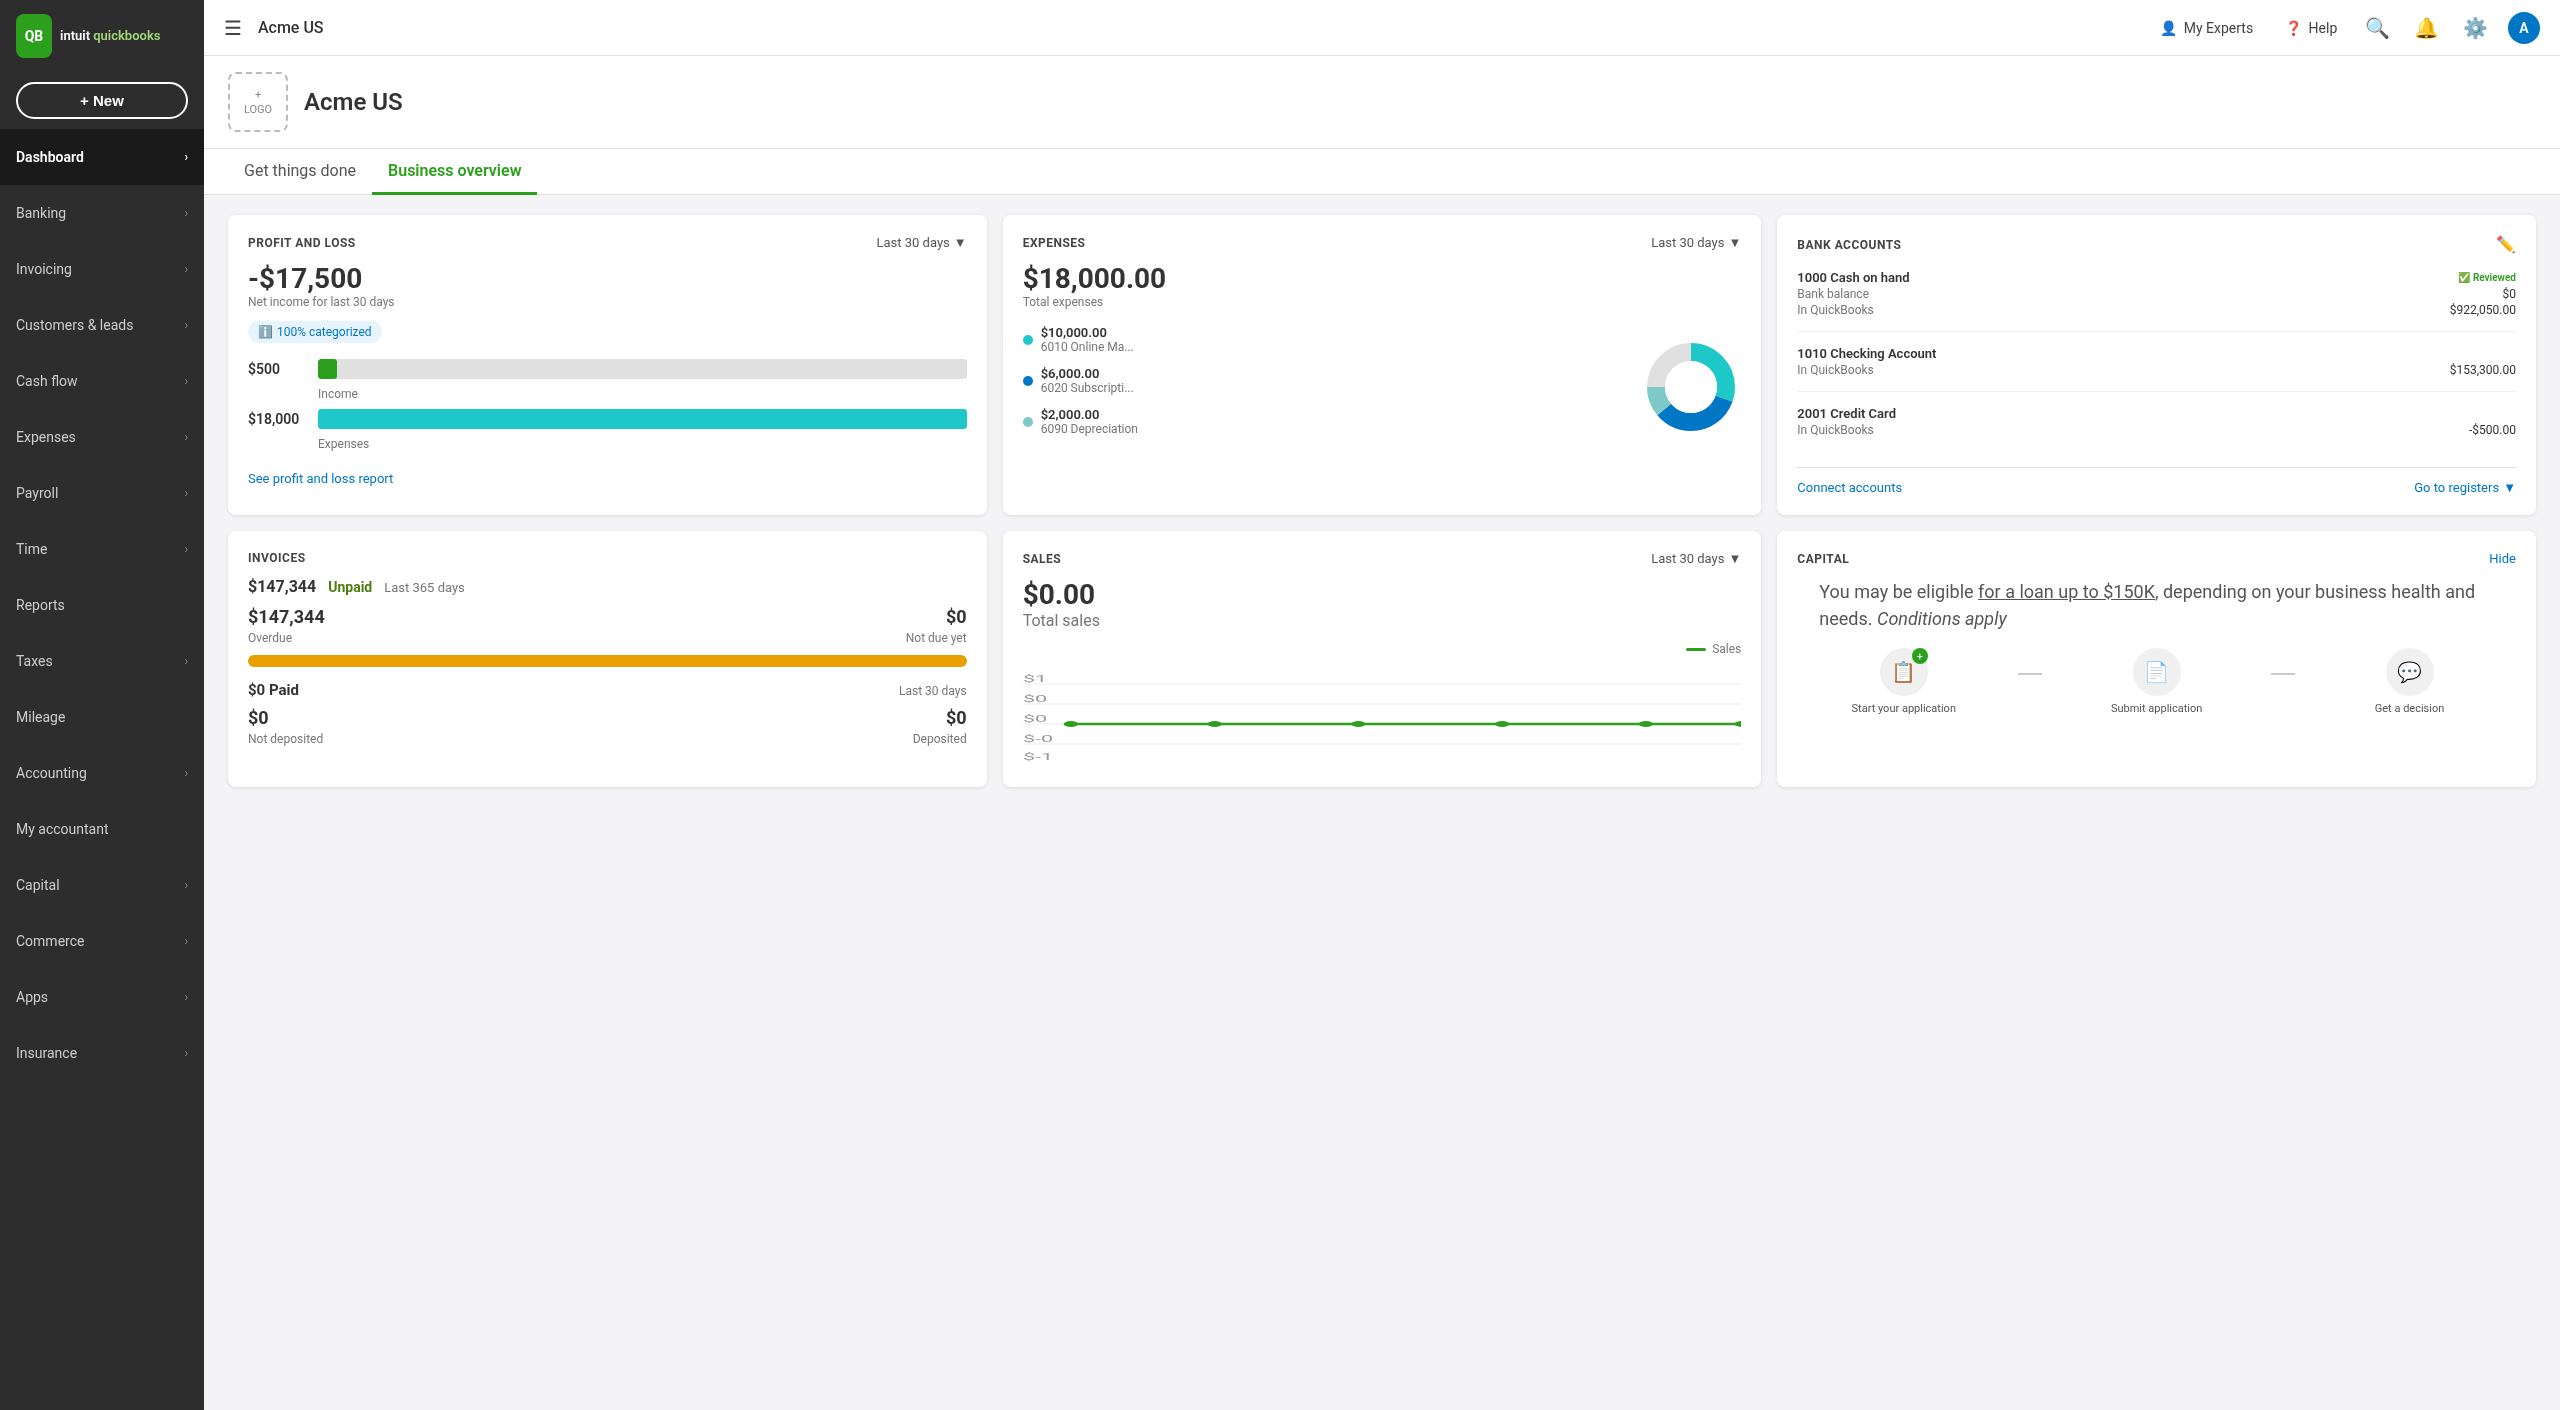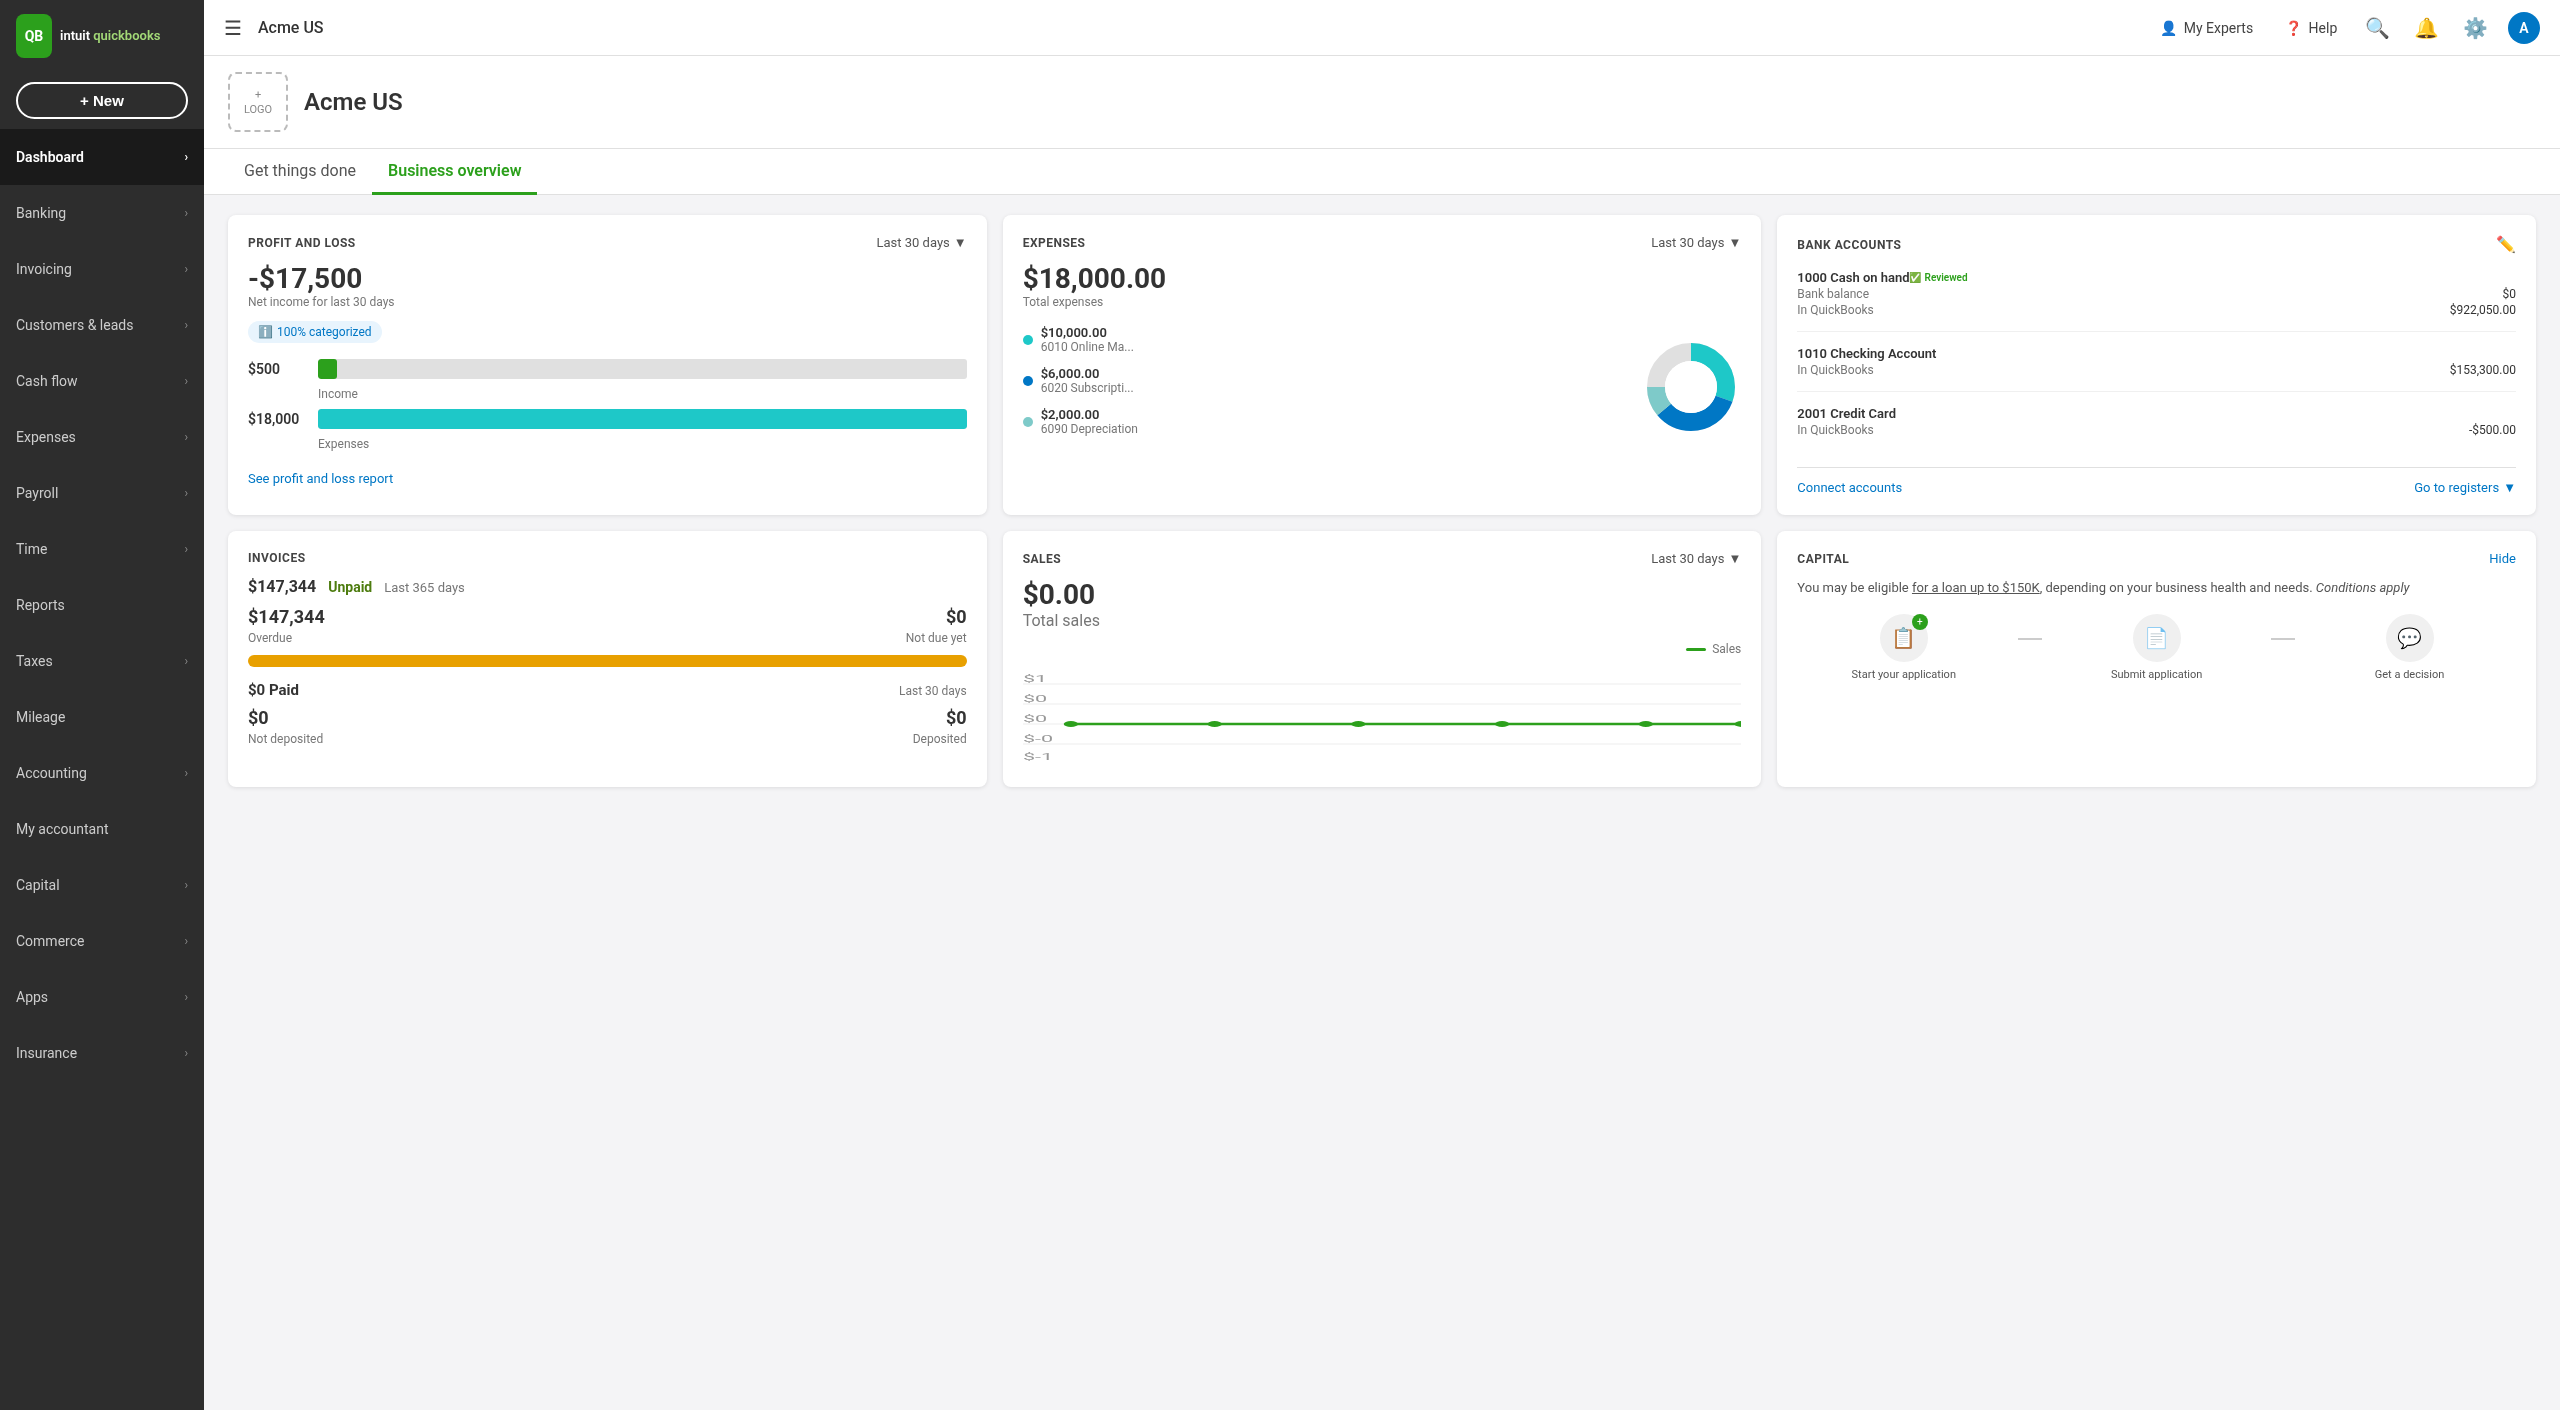--- a/index.html
+++ b/index.html
@@ -187,21 +187,21 @@
     .expense-info .label { color: #777; font-size: 12px; }
 
     
     .donut-wrapper { width: 100px; height: 100px; flex-shrink: 0; }
 
     
     .bank-header { display: flex; align-items: center; justify-content: space-between; margin-bottom: 16px; }
     .edit-icon { color: #0077c5; cursor: pointer; font-size: 16px; }
     .bank-account-row { margin-bottom: 14px; padding-bottom: 14px; border-bottom: 1px solid #f0f0f0; }
     .bank-account-row:last-child { border-bottom: none; }
-    .bank-acc-name { font-weight: 600; color: #333; font-size: 13px; display: flex; align-items: center; }
+    .bank-acc-name { font-weight: 600; color: #333; font-size: 13px; display: flex; align-items: center; justify-content: space-between; }
     .reviewed-badge { display: flex; align-items: center; gap: 4px; font-size: 10px; color: #2ca01c; }
     .bank-acc-line { display: flex; justify-content: space-between; font-size: 12px; color: #777; margin-top: 2px; }
     .bank-acc-line .amount { color: #333; }
     .bank-footer { display: flex; align-items: center; justify-content: space-between; margin-top: 16px; padding-top: 12px; border-top: 1px solid #e0e0e0; }
     .connect-link { color: #0077c5; font-size: 13px; cursor: pointer; }
     .goto-registers { color: #0077c5; font-size: 13px; cursor: pointer; display: flex; align-items: center; gap: 4px; }
 
     
     .invoices-unpaid { font-size: 16px; font-weight: 700; color: #333; display: flex; gap: 12px; align-items: baseline; }
     .invoices-unpaid .period { font-size: 13px; font-weight: 400; color: #777; }
@@ -214,21 +214,21 @@
 
     
     .sales-total { font-size: 28px; font-weight: 700; color: #333; }
     .sales-subtitle { font-size: 16px; color: #777; margin-bottom: 12px; }
     .sales-legend { display: flex; align-items: center; gap: 6px; font-size: 12px; color: #777; justify-content: flex-end; margin-bottom: 8px; }
     .legend-line { width: 20px; height: 3px; background: #2ca01c; border-radius: 2px; }
     .sales-chart { width: 100%; height: 100px; }
 
     
     .capital-hide { color: #0077c5; font-size: 13px; cursor: pointer; }
-    .capital-text { font-size: 13px; color: #555; line-height: 1.5; margin-bottom: 16px; }
+    .capital-text { font-size: 18px; color: #555; line-height: 1.5; margin-bottom: 16px; margin-left: 22px; }
     .capital-text u { cursor: pointer; }
     .capital-text em { font-style: italic; }
     .capital-steps { display: flex; align-items: center; gap: 8px; margin-top: 8px; }
     .capital-step { display: flex; flex-direction: column; align-items: center; text-align: center; gap: 6px; flex: 1; }
     .capital-step-icon { width: 48px; height: 48px; border-radius: 50%; background: #f0f0f0; display: flex; align-items: center; justify-content: center; font-size: 20px; position: relative; }
     .capital-step-icon .badge { position: absolute; top: 0; right: 0; width: 16px; height: 16px; background: #2ca01c; border-radius: 50%; display: flex; align-items: center; justify-content: center; font-size: 10px; color: #fff; }
     .capital-step-label { font-size: 11px; color: #555; }
     .capital-connector { width: 24px; height: 2px; background: #ccc; flex-shrink: 0; margin-top: -16px; }
   </style>
 </head>

